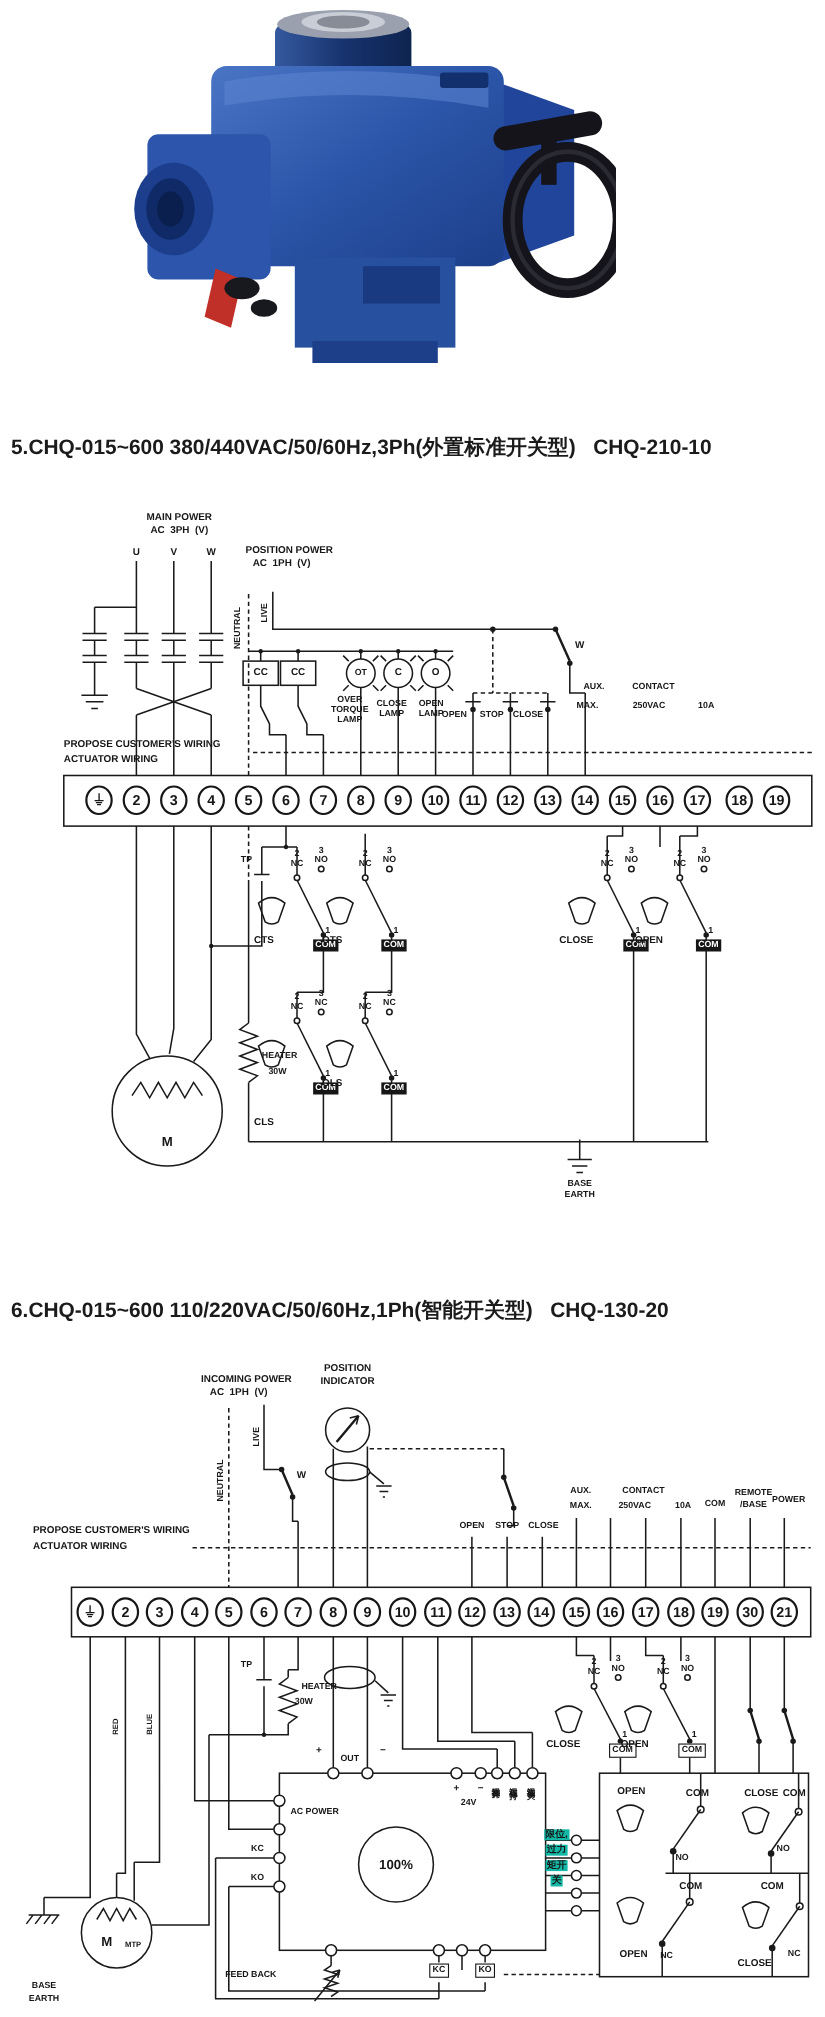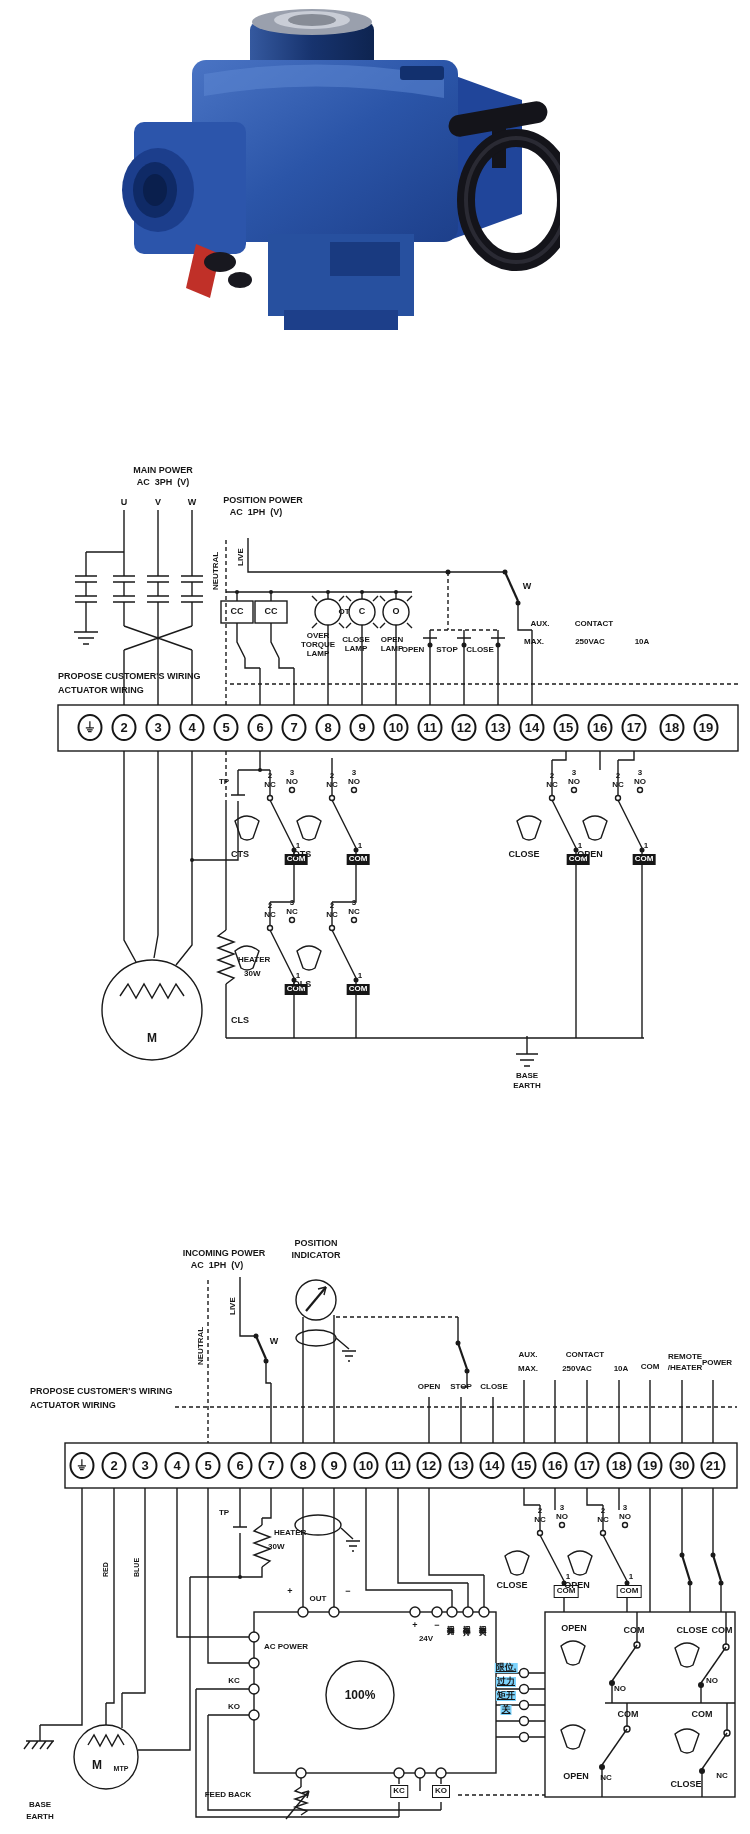--- a/index.html
+++ b/index.html
@@ -15,21 +15,21 @@
   .art .f{fill:#1a1a1a;stroke:none;}
   .art .wf{fill:#fff;}
   .lb{position:absolute;font:bold 9px/1.1 "Liberation Sans","DejaVu Sans",sans-serif;color:#161616;
       transform:translate(-50%,0);white-space:pre;z-index:3;}
   .l{transform:none;}
   .s{font-size:8px;}
   .xs{font-size:7px;}
   .t{font-size:12px;}
   .v{transform:rotate(-90deg);transform-origin:0 0;}
   .vc{transform:none;writing-mode:vertical-rl;font-size:7.5px;letter-spacing:1px;}
-  .cjk{font-size:9px;background:#7dd3fc;padding:0 1px;text-decoration:underline;}
+  .cjk{font-size:9px;background:#14b8a6;padding:0 1px;}
   .inv{background:#161616;color:#fff;padding:1px 2px;font-size:8px;}
   .boxl{border:1.5px solid #161616;background:#fff;padding:1px 2px;font-size:8px;}
   .term{width:25px;height:27px;line-height:23px;border:2px solid #161616;border-radius:50%;
         font-size:13px;text-align:center;background:#fff;box-sizing:border-box;padding:0;z-index:2;}
   #photo{position:absolute;left:100px;top:2px;}
 </style>
 </head>
 <body>
 <div id="page">
 
@@ -75,20 +75,21 @@
     <ellipse cx="140" cy="278" rx="12" ry="8" fill="#18181f"></ellipse>
   </g>
   <g>
     <rect x="348" y="106" width="100" height="22" rx="11" fill="#14141a" transform="rotate(-10 398 117)"></rect>
     <rect x="392" y="124" width="14" height="42" fill="#14141a"></rect>
     <ellipse cx="416" cy="198" rx="50" ry="62" fill="none" stroke="#14141a" stroke-width="18"></ellipse>
     <ellipse cx="416" cy="198" rx="50" ry="62" fill="none" stroke="#2a2a33" stroke-width="4"></ellipse>
   </g>
 </svg>
 
+<div class="sec-title" style="top:397px">5.CHQ-015~600 380/440VAC/50/60Hz,3Ph(外置标准开关型)   CHQ-210-10</div>
 
 <div class="diagram" style="top:440px;height:738px">
 <svg class="art" width="750" height="738" viewBox="0 0 750 738">
   <defs>
           <g id="fan1">
             <path d="M1,7 Q13,-3 25,7 L19,24 Q13,28 7,24 Z"></path>
           </g>
         </defs>
 
   <path d="M124,70V136 M158,70V136 M192,70V136 M124,112H86 M86,112V136"></path>
@@ -199,21 +200,21 @@
       <span class="lb" style="left: 124px; top: 58px;">U</span>
       <span class="lb" style="left: 158px; top: 58px;">V</span>
       <span class="lb" style="left: 192px; top: 58px;">W</span>
       <span class="lb" style="left: 263px; top: 56px;">POSITION POWER</span>
       <span class="lb" style="left: 256px; top: 68px;">AC  1PH  (V)</span>
       <span class="lb v s" style="left: 212px; top: 150px;">NEUTRAL</span>
       <span class="lb v s" style="left: 237px; top: 126px;">LIVE</span>
       <span class="lb" style="left: 527px; top: 142px;">W</span>
       <span class="lb" style="left: 237px; top: 167px;">CC</span>
       <span class="lb" style="left: 271px; top: 167px;">CC</span>
-      <span class="lb s" style="left: 344px; top: 168px;">OT</span>
+      <span class="lb s" style="left: 328px; top: 168px;">OT</span>
       <span class="lb" style="left: 362px; top: 167px;">C</span>
       <span class="lb" style="left: 396px; top: 167px;">O</span>
       <span class="lb s" style="left: 318px; top: 192px;">OVER</span>
       <span class="lb s" style="left: 318px; top: 201px;">TORQUE</span>
       <span class="lb s" style="left: 318px; top: 210px;">LAMP</span>
       <span class="lb s" style="left: 356px; top: 196px;">CLOSE</span>
       <span class="lb s" style="left: 356px; top: 205px;">LAMP</span>
       <span class="lb s" style="left: 392px; top: 196px;">OPEN</span>
       <span class="lb s" style="left: 392px; top: 205px;">LAMP</span>
       <span class="lb s" style="left: 413px; top: 206px;">OPEN</span>
@@ -288,20 +289,21 @@
       <span class="lb term" style="left: 464px; top: 274px;">12</span>
       <span class="lb term" style="left: 498px; top: 274px;">13</span>
       <span class="lb term" style="left: 532px; top: 274px;">14</span>
       <span class="lb term" style="left: 566px; top: 274px;">15</span>
       <span class="lb term" style="left: 600px; top: 274px;">16</span>
       <span class="lb term" style="left: 634px; top: 274px;">17</span>
       <span class="lb term" style="left: 672px; top: 274px;">18</span>
       <span class="lb term" style="left: 706px; top: 274px;">19</span>
     </div>
 
+<div class="sec-title" style="top:1181px">6.CHQ-015~600 110/220VAC/50/60Hz,1Ph(智能开关型)   CHQ-130-20</div>
 
 <div class="diagram" style="top:1225px;height:609px">
 <svg class="art" width="750" height="609" viewBox="0 0 750 609">
   <defs>
           <g id="fan2">
             <path d="M1,7 Q13,-3 25,7 L19,24 Q13,28 7,24 Z"></path>
           </g>
         </defs>
 
   <path class="dash" d="M208,55V218"></path>
@@ -439,21 +441,21 @@
       <span class="lb s" style="left: 429px; top: 158px;">OPEN</span>
       <span class="lb s" style="left: 461px; top: 158px;">STOP</span>
       <span class="lb s" style="left: 494px; top: 158px;">CLOSE</span>
       <span class="lb s" style="left: 528px; top: 126px;">AUX.</span>
       <span class="lb s" style="left: 585px; top: 126px;">CONTACT</span>
       <span class="lb s" style="left: 528px; top: 140px;">MAX.</span>
       <span class="lb s" style="left: 577px; top: 140px;">250VAC</span>
       <span class="lb s" style="left: 621px; top: 140px;">10A</span>
       <span class="lb s" style="left: 650px; top: 138px;">COM</span>
       <span class="lb s" style="left: 685px; top: 128px;">REMOTE</span>
-      <span class="lb s" style="left: 685px; top: 139px;">/HEATER</span>
+      <span class="lb s" style="left: 685px; top: 139px;">/BASE</span>
       <span class="lb s" style="left: 717px; top: 134px;">POWER</span>
       <span class="lb s" style="left: 224px; top: 284px;">TP</span>
       <span class="lb l s" style="left: 274px; top: 304px;">HEATER</span>
       <span class="lb l s" style="left: 268px; top: 318px;">30W</span>
       <span class="lb v xs" style="left: 102px; top: 352px;">RED</span>
       <span class="lb v xs" style="left: 133px; top: 352px;">BLUE</span>
       <span class="lb" style="left: 290px; top: 362px;">+</span>
       <span class="lb s" style="left: 318px; top: 370px;">OUT</span>
       <span class="lb" style="left: 348px; top: 362px;">−</span>
       <span class="lb l s" style="left: 264px; top: 418px;">AC POWER</span>

